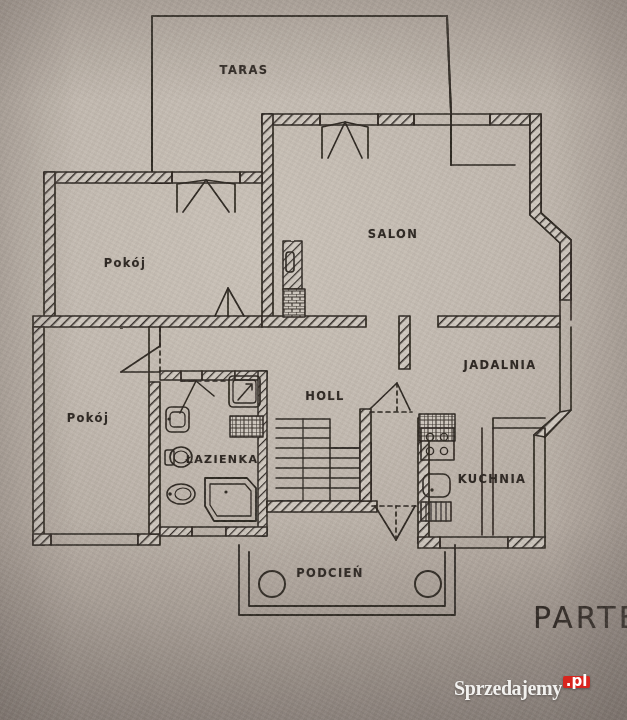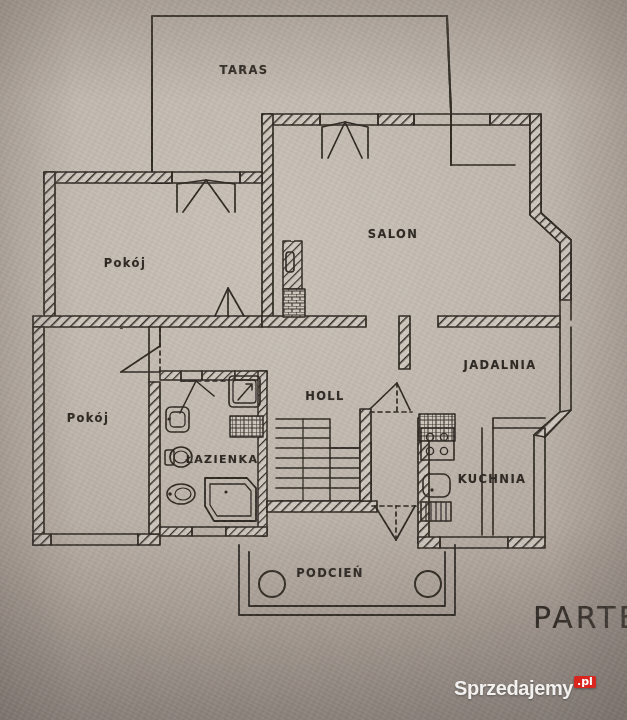--- a/index.html
+++ b/index.html
@@ -53,28 +53,28 @@
     transform:none;color:#2b2520;
   }
 
   
   #wm{
     position:absolute;left:454px;top:678px;
     display:flex;align-items:flex-start;
     filter:drop-shadow(0 1px 1px rgba(0,0,0,.35));
   }
   #wm .wtxt{
-    font-family:Liberation Sans, sans-serif;
+    font-family:Liberation Serif, serif;
     font-weight:700;font-size:20px;color:#f2f1ef;letter-spacing:-.4px;
     line-height:20px;
   }
   #wm .wbadge{
     margin-left:1px;margin-top:-2px;
     background:#d8251e;color:#fff;
-    font-size:11px;font-weight:700;
+    font-size:15px;font-weight:700;
     padding:1px 3px 2px 3px;border-radius:2px;line-height:9px;
   }
 </style>
 </head>
 <body>
 
 <div id="stage">
   <div id="paper"></div>
 
   <svg id="plan" viewBox="0 0 627 720">

